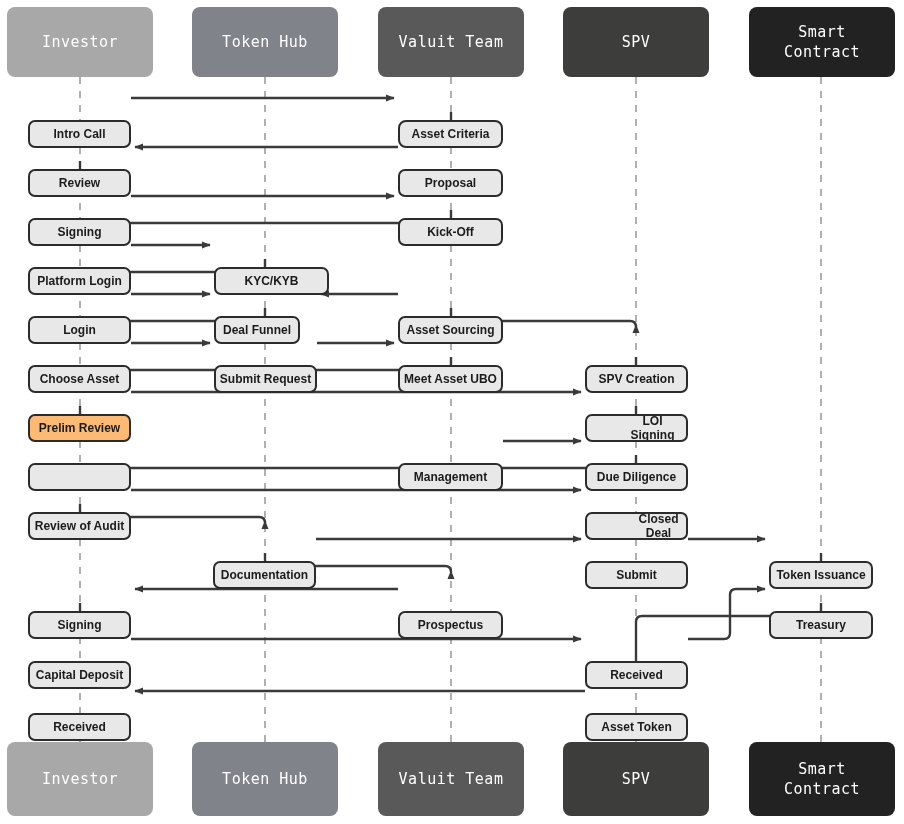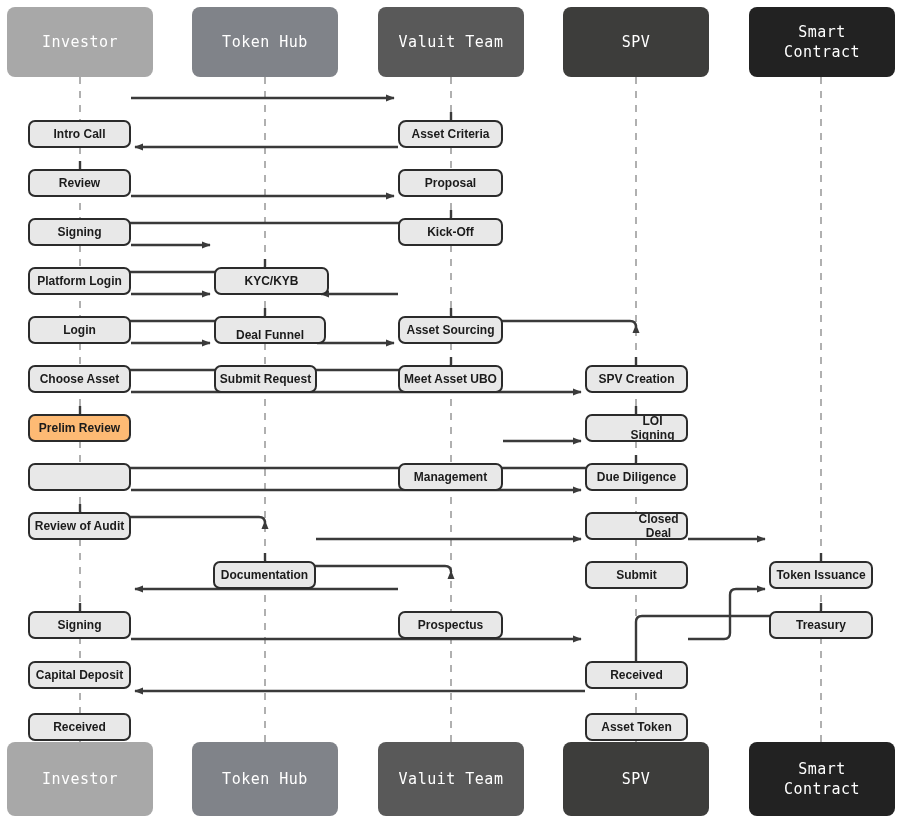--- a/index.html
+++ b/index.html
@@ -130,21 +130,21 @@
       </div>
       <div class="msg-box" style="left: 28px; top: 231px; width: 103px; height: 28px; background: rgb(232, 232, 232); border-color: rgb(43, 43, 43);">
         <span>Platform Login</span>
       </div>
       <div class="msg-box" style="left: 214px; top: 231px; width: 115px; height: 28px; background: rgb(232, 232, 232); border-color: rgb(43, 43, 43);">
         <span>KYC/KYB</span>
       </div>
       <div class="msg-box" style="left: 28px; top: 280px; width: 103px; height: 28px; background: rgb(232, 232, 232); border-color: rgb(43, 43, 43);">
         <span>Login</span>
       </div>
-      <div class="msg-box" style="left: 214px; top: 280px; width: 112px; height: 28px; background: rgb(232, 232, 232); border-color: rgb(43, 43, 43); align-items: flex-end;">
+      <div class="msg-box" style="left: 214px; top: 280px; width: 86px; height: 28px; background: rgb(232, 232, 232); border-color: rgb(43, 43, 43);">
         <span>Deal Funnel</span>
       </div>
       <div class="msg-box" style="left: 398px; top: 280px; width: 105px; height: 28px; background: rgb(232, 232, 232); border-color: rgb(43, 43, 43);">
         <span>Asset Sourcing</span>
       </div>
       <div class="msg-box" style="left: 28px; top: 329px; width: 103px; height: 28px; background: rgb(232, 232, 232); border-color: rgb(43, 43, 43); align-items: center;">
         <span>Choose Asset</span>
       </div>
       <div class="msg-box" style="left: 214px; top: 329px; width: 103px; height: 28px; background: rgb(232, 232, 232); border-color: rgb(43, 43, 43);">
         <span>Submit Request</span>

